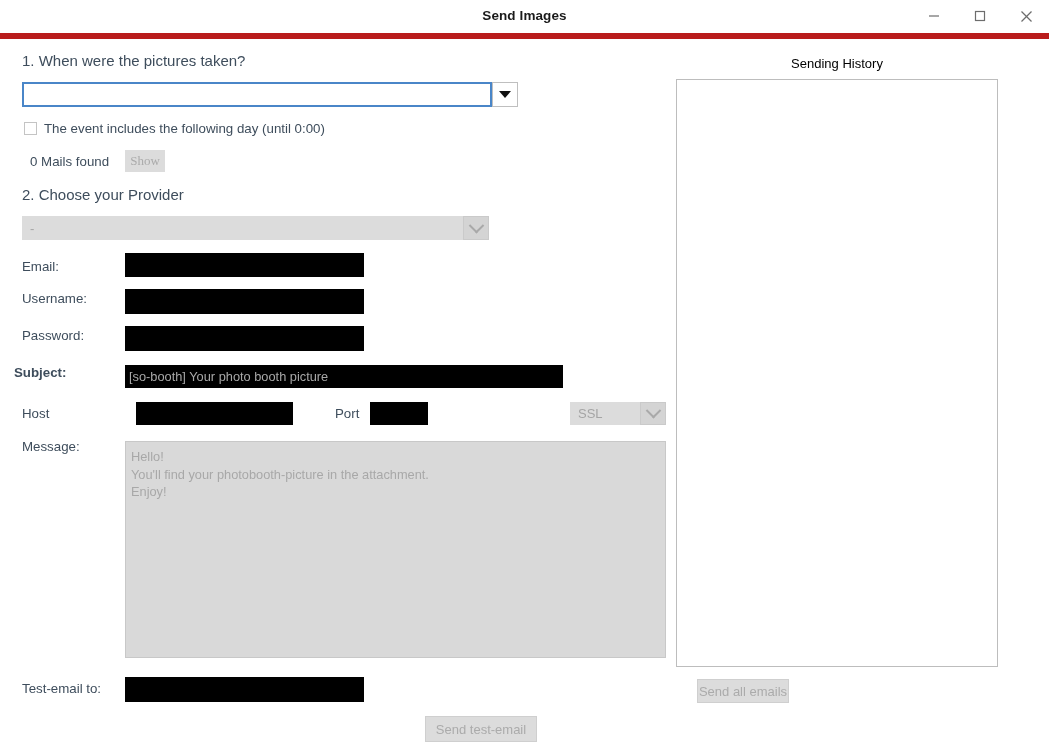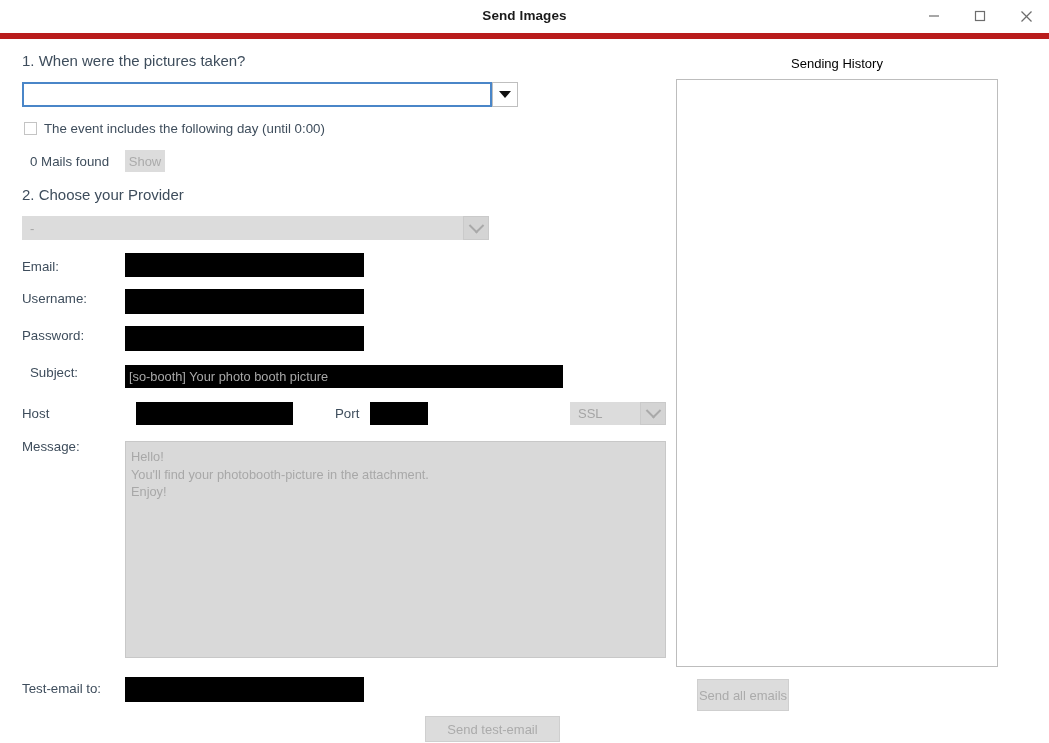--- a/index.html
+++ b/index.html
@@ -226,41 +226,41 @@
 
 <div class="combo-arrow-btn" style="left:492px; top:82px; width:26px; height:25px;">
   <span class="tri-down"></span>
 </div>
 
 <div class="checkbox" style="left:24px; top:122px;"></div>
 <div class="lbl" style="left:44px; top:121px;">The event includes the following day (until 0:00)</div>
 
 <div class="lbl" style="left:30px; top:154px;">0 Mails found</div>
 
-<div class="btn-flat-disabled" style="left:125px; top:150px; width:40px; height:22px;">Show</div>
+<div class="btn-flat-disabled" style="left:125px; top:150px; width:40px; height:22px;font-family:Liberation Serif, serif;">Show</div>
 
 <div class="section-title" style="left:22px; top:186px;">2. Choose your Provider</div>
 
 <div class="combo-disabled" style="left:22px; top:216px; width:467px; height:24px;">
   <span class="combo-val">-</span>
   <span class="combo-btn-area">
     <span class="chev"></span>
   </span>
 </div>
 
 <div class="lbl" style="left:22px; top:259px;">Email:</div>
 <div class="input-disabled" style="left:125px; top:253px; width:239px; height:24px;"></div>
 
 <div class="lbl" style="left:22px; top:291px;">Username:</div>
 <div class="input-disabled" style="left:125px; top:289px; width:239px; height:25px;"></div>
 
 <div class="lbl" style="left:22px; top:328px;">Password:</div>
 <div class="input-disabled" style="left:125px; top:326px; width:239px; height:25px;"></div>
 
-<div class="lbl" style="left:30px; top:365px;">Subject:</div>
+<div class="lbl" style="left:14px; top:365px;font-weight:bold;">Subject:</div>
 <div class="input-disabled" style="left:125px; top:365px; width:438px; height:23px;">[so-booth] Your photo booth picture</div>
 
 <div class="lbl" style="left:22px; top:406px;">Host</div>
 <div class="input-disabled" style="left:136px; top:402px; width:157px; height:23px;"></div>
 
 <div class="lbl" style="left:335px; top:406px;">Port</div>
 <div class="input-disabled" style="left:370px; top:402px; width:58px; height:23px;"></div>
 
 <div class="combo-disabled" style="left:570px; top:402px; width:96px; height:23px;">
   <span class="combo-val">SSL</span>
@@ -270,19 +270,19 @@
 </div>
 
 <div class="lbl" style="left:22px; top:439px;">Message:</div>
 <div class="textarea-disabled" style="left:125px; top:441px; width:541px; height:217px;">Hello!
 You'll find your photobooth-picture in the attachment.
 Enjoy!</div>
 
 <div class="lbl" style="left:22px; top:681px;">Test-email to:</div>
 <div class="input-disabled" style="left:125px; top:677px; width:239px; height:25px;"></div>
 
-<div class="btn-disabled" style="left:425px; top:716px; width:135px; height:26px;">Send test-email</div>
+<div class="btn-disabled" style="left:425px; top:716px; width:112px; height:26px;">Send test-email</div>
 
 <div class="history-title" style="left:676px; top:56px; width:322px;">Sending History</div>
 
 <div class="history-box" style="left:676px; top:79px; width:322px; height:588px;"></div>
 
-<div class="btn-disabled" style="left:697px; top:679px; width:92px; height:32px;">Send all emails</div>
+<div class="btn-disabled" style="left:697px; top:679px; width:92px; height:24px;">Send all emails</div>
 
 </body></html>

